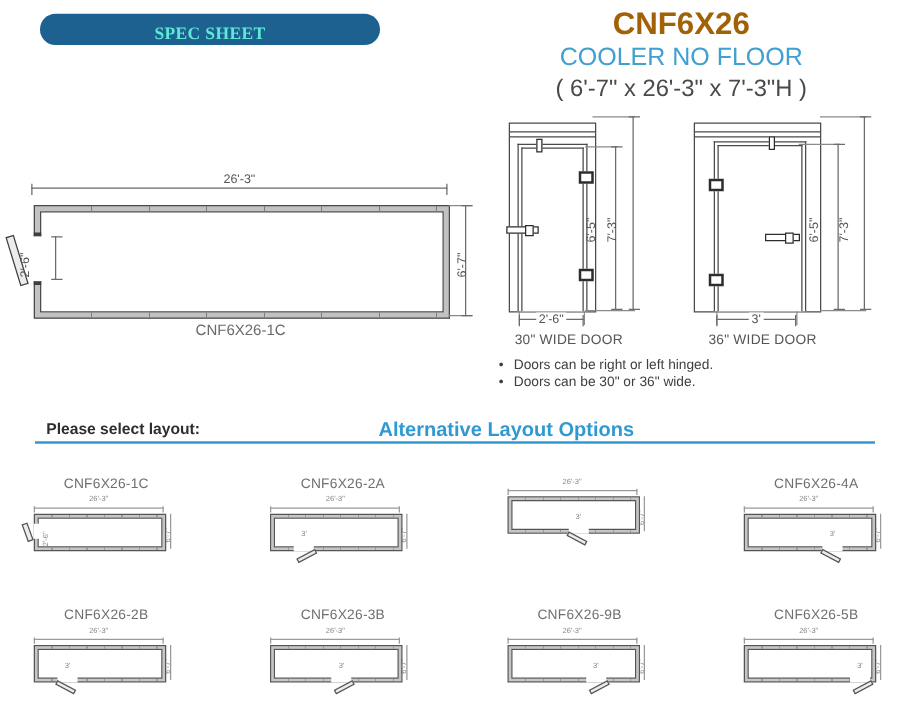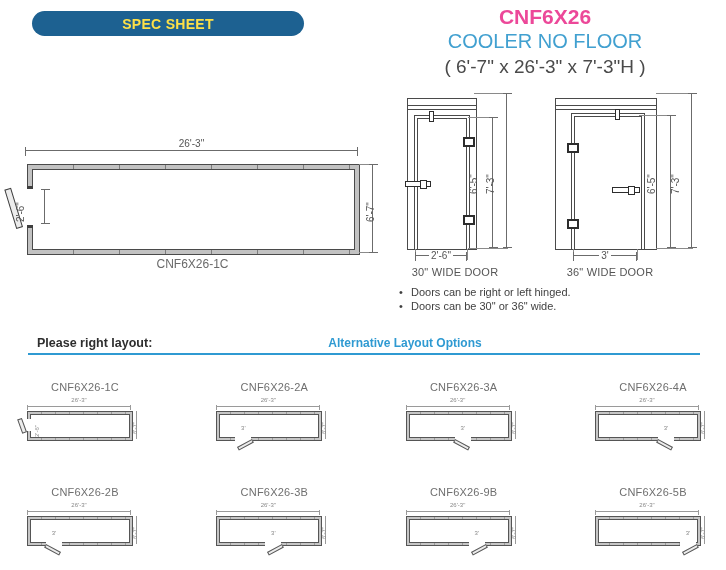--- a/index.html
+++ b/index.html
@@ -1,24 +1,24 @@
 <!DOCTYPE html>
 <html><head>
 <meta charset="utf-8">
 <style>
   html,body{margin:0;padding:0;background:#fff;}
   #app{position:relative;width:726px;height:570px;background:#fff;overflow:hidden;
        font-family:"Liberation Sans", sans-serif;color:#3f3f3f;}
 
   
   .badge{position:absolute;left:32px;top:11px;width:272px;height:25px;border-radius:13px;
-         background:#1d6191;color:#fde047;font-weight:bold;font-size:14px;letter-spacing:.3px;
-         display:flex;align-items:center;justify-content:center;}
+         background:#1d6191;color:#5eead4;font-weight:bold;font-size:14px;letter-spacing:.3px;
+         display:flex;align-items:flex-end;justify-content:center;font-family:Liberation Serif, serif;}
   .title-block{position:absolute;left:395px;top:5px;width:300px;text-align:center;}
-  .model{font-size:21px;font-weight:bold;color:#ec4899;}
+  .model{font-size:25px;font-weight:bold;color:#a16207;}
   .subtitle{font-size:20px;color:#41a0d0;margin-top:1px;}
   .odims{font-size:19px;color:#4a4a4a;margin-top:3px;}
 
   
   .dl-h{position:absolute;height:0;border-top:1px solid #6b6b6b;}
   .dl-h::before,.dl-h::after{content:"";position:absolute;top:-4px;width:0;height:9px;border-left:1px solid #6b6b6b;}
   .dl-h::before{left:0}.dl-h::after{right:0}
   .dl-v{position:absolute;width:0;border-left:1px solid #6b6b6b;}
   .dl-v::before,.dl-v::after{content:"";position:absolute;left:-4px;height:0;width:9px;border-top:1px solid #6b6b6b;}
   .dl-v::before{top:0}.dl-v::after{bottom:0}
@@ -55,21 +55,21 @@
   .wbg{background:#fff;padding:0 2px;}
 
   
   .notes{position:absolute;left:399px;top:285px;font-size:11px;color:#3f3f3f;}
   .note-row{display:flex;line-height:14px;}
   .note-dot{width:12px;}
 
   
   .prompt{position:absolute;left:37px;top:336px;font-size:12.5px;font-weight:bold;color:#2e2e2e;}
   .alt-head{position:absolute;left:280px;top:336px;width:250px;text-align:center;
-            font-size:12px;font-weight:bold;color:#2f9ad2;}
+            font-size:16px;font-weight:bold;color:#2f9ad2;}
   .blue-rule{position:absolute;left:28px;top:353px;width:672px;height:2px;background:#2f9ad2;}
 
   
   .grid-row{position:absolute;left:19px;width:700px;display:flex;justify-content:space-between;}
   .row1{top:381px;}
   .row2{top:486px;}
   .cell{width:132px;}
   .thumb-label{text-align:center;font-size:11px;color:#6f6f6f;letter-spacing:.2px;height:14px;}
   .mini-wrap{position:relative;height:66px;}
   .mini-dimtop{position:absolute;left:8px;top:2px;width:104px;text-align:center;font-size:6px;color:#888;}
@@ -184,21 +184,21 @@
     <div class="note-row">
       <span class="note-dot">•</span>
       <span>Doors can be right or left hinged.</span>
     </div>
     <div class="note-row">
       <span class="note-dot">•</span>
       <span>Doors can be 30" or 36" wide.</span>
     </div>
   </div>
 
-  <div class="prompt">Please right layout:</div>
+  <div class="prompt">Please select layout:</div>
   <div class="alt-head">Alternative Layout Options</div>
   <div class="blue-rule"></div>
 
   <div class="grid-row row1">
 
     <div class="cell">
       <div class="thumb-label">CNF6X26-1C</div>
       <div class="mini-wrap">
         <div class="mini-dimtop">26'-3"</div>
         <div class="mini-dimline"></div>
@@ -223,21 +223,20 @@
         <div class="mini-plan">
           <div class="mini-inner"></div>
           <div class="gap-bottom pos2"></div>
           <div class="leaf-b pos2"></div>
           <div class="mini-doordim pos2">3'</div>
         </div>
       </div>
     </div>
 
     <div class="cell">
-      <div class="thumb-label">CNF6X26-3A</div>
       <div class="mini-wrap">
         <div class="mini-dimtop">26'-3"</div>
         <div class="mini-dimline"></div>
         <div class="mini-vline"></div>
         <span class="mrot" style="left:119px;top:33px;">6'-7"</span>
         <div class="mini-plan">
           <div class="mini-inner"></div>
           <div class="gap-bottom pos3"></div>
           <div class="leaf-a pos3"></div>
           <div class="mini-doordim pos3">3'</div>

